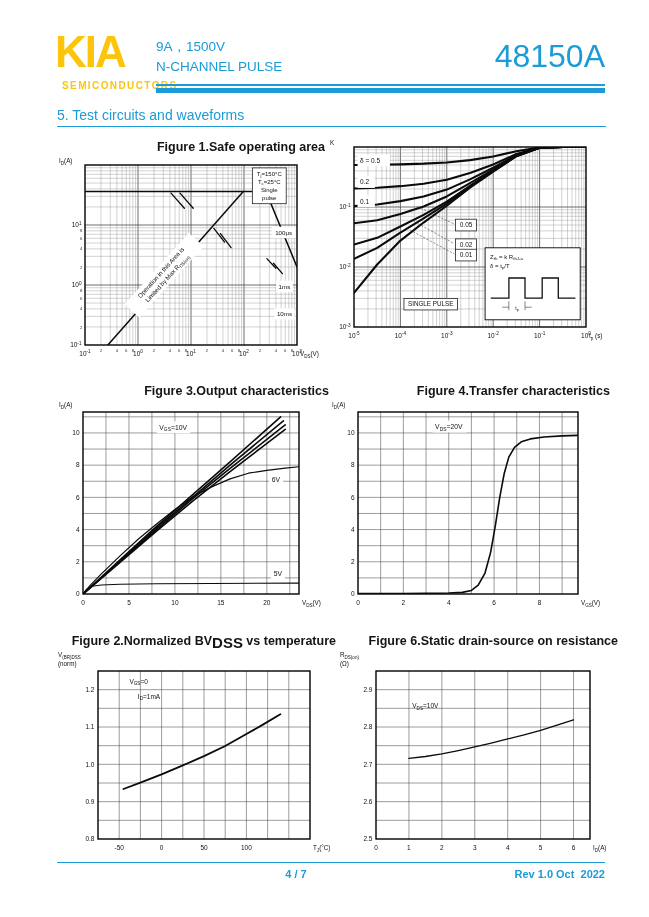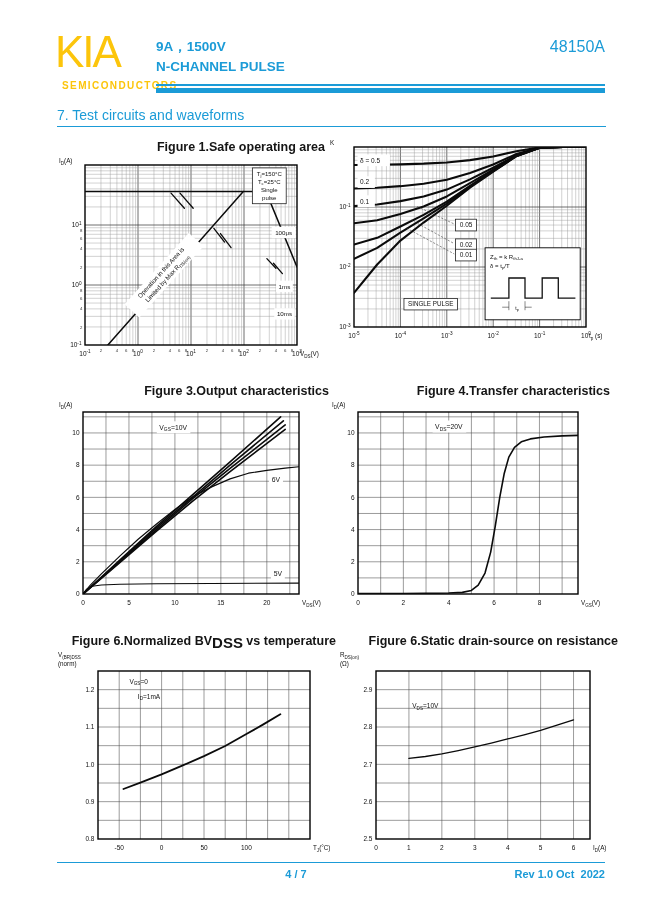--- a/index.html
+++ b/index.html
@@ -1,26 +1,26 @@
 <!DOCTYPE html>
 <html><head>
 <meta charset="utf-8">
 <style>
   :root{ --cyan:#1b9bd7; --yellow:#fcc50b; }
   *{box-sizing:border-box}
   html,body{margin:0;padding:0}
   body{width:649px;height:917px;background:#fff;position:relative;
        font-family:"Liberation Sans",sans-serif;color:#151515;overflow:hidden}
   .abs{position:absolute}
-  .logo-text{left:55px;top:30px;font-size:44px;font-weight:400;color:var(--yellow);
+  .logo-text{left:55px;top:30px;font-size:44px;font-weight:700;color:var(--yellow);
              letter-spacing:-2px;line-height:1}
   .logo-sub{left:62px;top:80px;font-size:10px;font-weight:700;color:var(--yellow);
             letter-spacing:1.4px}
-  .subtitle{left:156px;top:37px;font-size:13.5px;font-weight:700;color:var(--cyan);line-height:1.45}
-  .part-number{right:44px;top:38px;font-size:16px;font-weight:500;color:var(--cyan)}
+  .subtitle{left:156px;top:37px;font-size:13.5px;font-weight:400;color:var(--cyan);line-height:1.45}
+  .part-number{right:44px;top:38px;font-size:32px;font-weight:500;color:var(--cyan)}
   .rule-thin{left:156px;width:449px;top:84px;height:1.5px;background:var(--cyan)}
   .rule-thick{left:156px;width:449px;top:88px;height:5px;background:var(--cyan)}
   .section-heading{left:57px;width:549px;top:107px;font-size:14px;color:var(--cyan);
                    border-bottom:1.5px solid var(--cyan);padding-bottom:3px}
   .figure{position:absolute}
   .fig-title{text-align:right;font-size:12.5px;font-weight:700;color:#151515;margin-bottom:1px;white-space:nowrap}
   .t-sub{font-size:15px;position:relative;top:2.5px}
   svg.chart{display:block}
   .footer-rule{left:57px;width:548px;top:862px;height:1.4px;background:var(--cyan)}
   .page-num{left:0;width:592px;top:868px;text-align:center;font-size:11px;font-weight:700;color:var(--cyan)}
@@ -34,21 +34,21 @@
   <div class="abs logo-sub">SEMICONDUCTORS</div>
   <div class="abs subtitle">
     <div>9A，1500V</div>
     <div>N-CHANNEL PULSE</div>
   </div>
   <div class="abs part-number">48150A</div>
   <div class="abs rule-thin"></div>
   <div class="abs rule-thick"></div>
 </header>
 
-<div class="abs section-heading">7. Test circuits and waveforms</div>
+<div class="abs section-heading">5. Test circuits and waveforms</div>
 
 <div class="figure" style="left:57px;top:137px;width:268px">
   <div class="fig-title"><span>Figure 1.Safe operating area</span><span class="t-sub"></span><span></span></div>
   <svg class="chart" width="268" height="212" viewBox="0 0 268 212">
       <defs>
         <clipPath id="clip0">
           <rect x="28" y="10" width="212" height="180"></rect>
         </clipPath>
       </defs>
       <g>
@@ -447,21 +447,21 @@
       <text x="24.5" y="132.87522123893808" text-anchor="end" fill="#111"><tspan dy="0.00" font-size="6.50">4</tspan></text>
       <text x="24.5" y="100.66283185840709" text-anchor="end" fill="#111"><tspan dy="0.00" font-size="6.50">6</tspan></text>
       <text x="24.5" y="68.45044247787611" text-anchor="end" fill="#111"><tspan dy="0.00" font-size="6.50">8</tspan></text>
       <text x="24.5" y="36.238053097345144" text-anchor="end" fill="#111"><tspan dy="0.00" font-size="6.50">10</tspan></text>
       <text x="251" y="206" text-anchor="start" fill="#111"><tspan dy="0.00" font-size="6.30">V</tspan><tspan dy="1.51" font-size="4.54">GS</tspan><tspan dy="-1.51" font-size="6.30">(V)</tspan></text>
       <text x="2" y="8" text-anchor="start" fill="#111"><tspan dy="0.00" font-size="6.30">I</tspan><tspan dy="1.51" font-size="4.54">D</tspan><tspan dy="-1.51" font-size="6.30">(A)</tspan></text>
     </svg>
 </div>
 
 <div class="figure" style="left:56px;top:631px;width:280px">
-  <div class="fig-title"><span>Figure 6.Normalized BV</span><span class="t-sub">DSS</span><span> vs temperature</span></div>
+  <div class="fig-title"><span>Figure 2.Normalized BV</span><span class="t-sub">DSS</span><span> vs temperature</span></div>
   <svg class="chart" width="280" height="216" viewBox="0 0 280 216">
       <defs>
         <clipPath id="clip4">
           <rect x="42" y="22" width="212" height="168"></rect>
         </clipPath>
       </defs>
       <g>
         <line x1="63.2" y1="22" x2="63.2" y2="190" stroke="#4a4a4a" stroke-width="0.55"></line>
         <line x1="84.4" y1="22" x2="84.4" y2="190" stroke="#4a4a4a" stroke-width="0.55"></line>
         <line x1="105.6" y1="22" x2="105.6" y2="190" stroke="#4a4a4a" stroke-width="0.55"></line>

